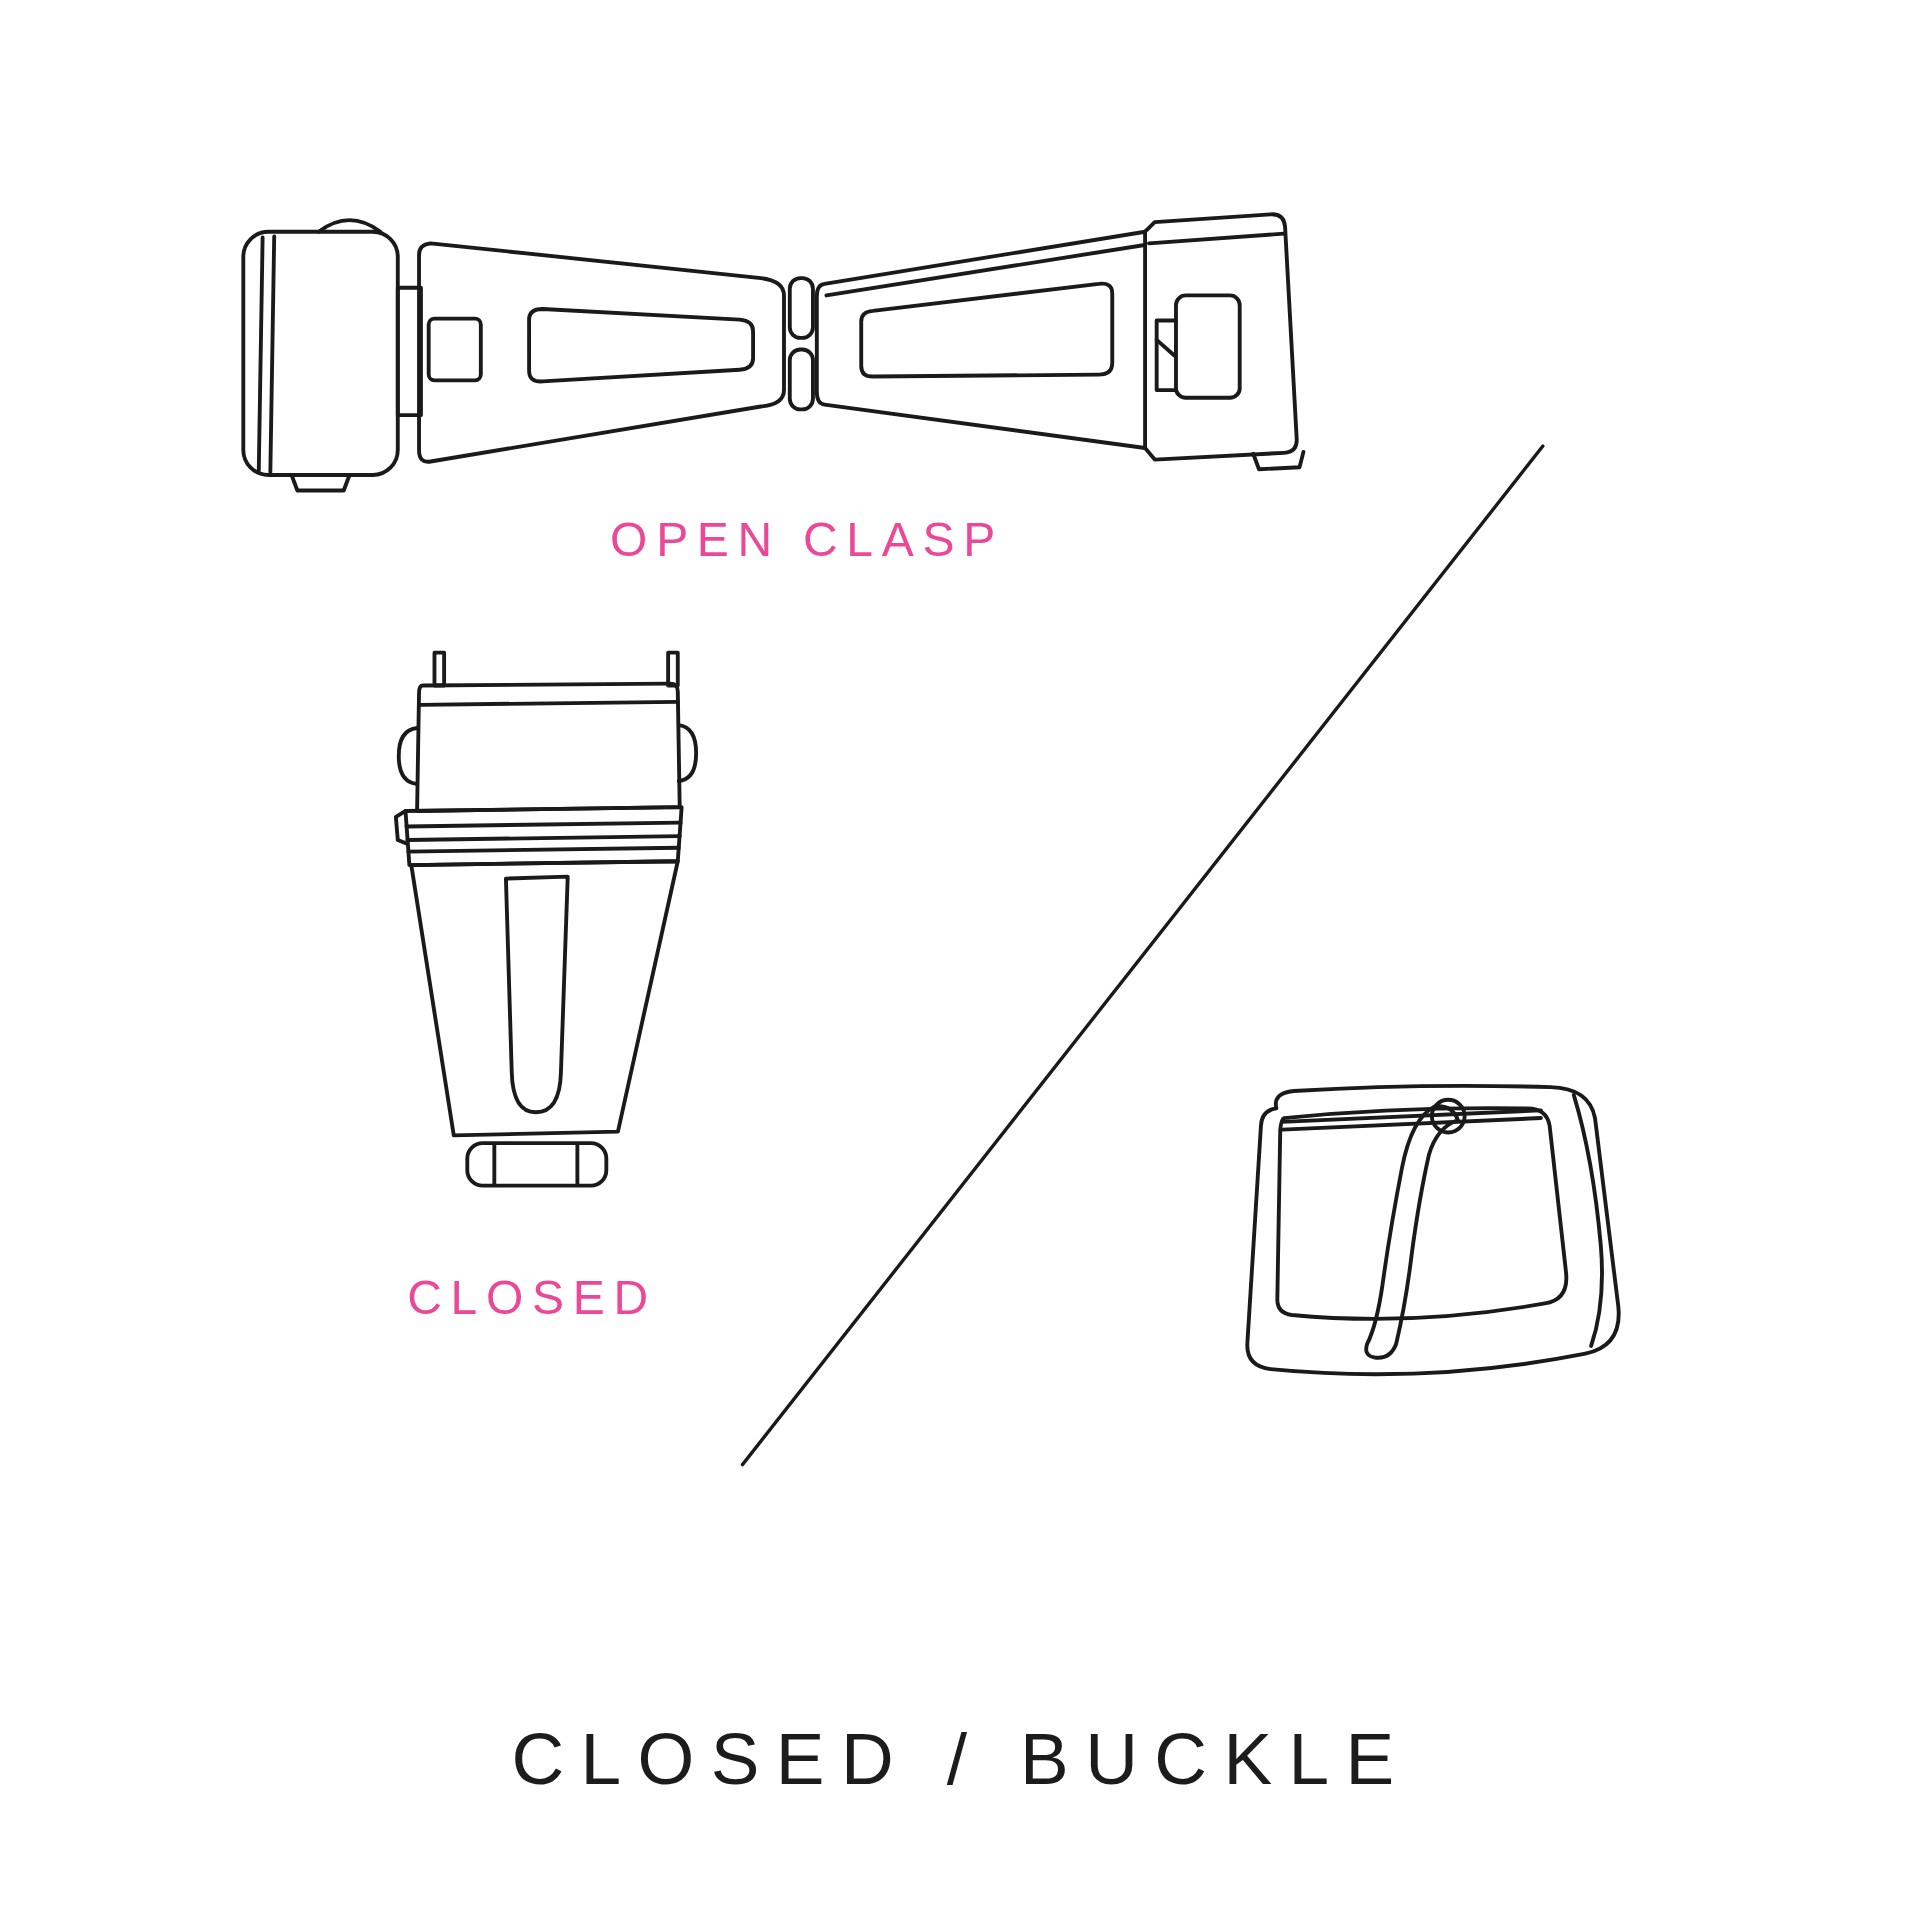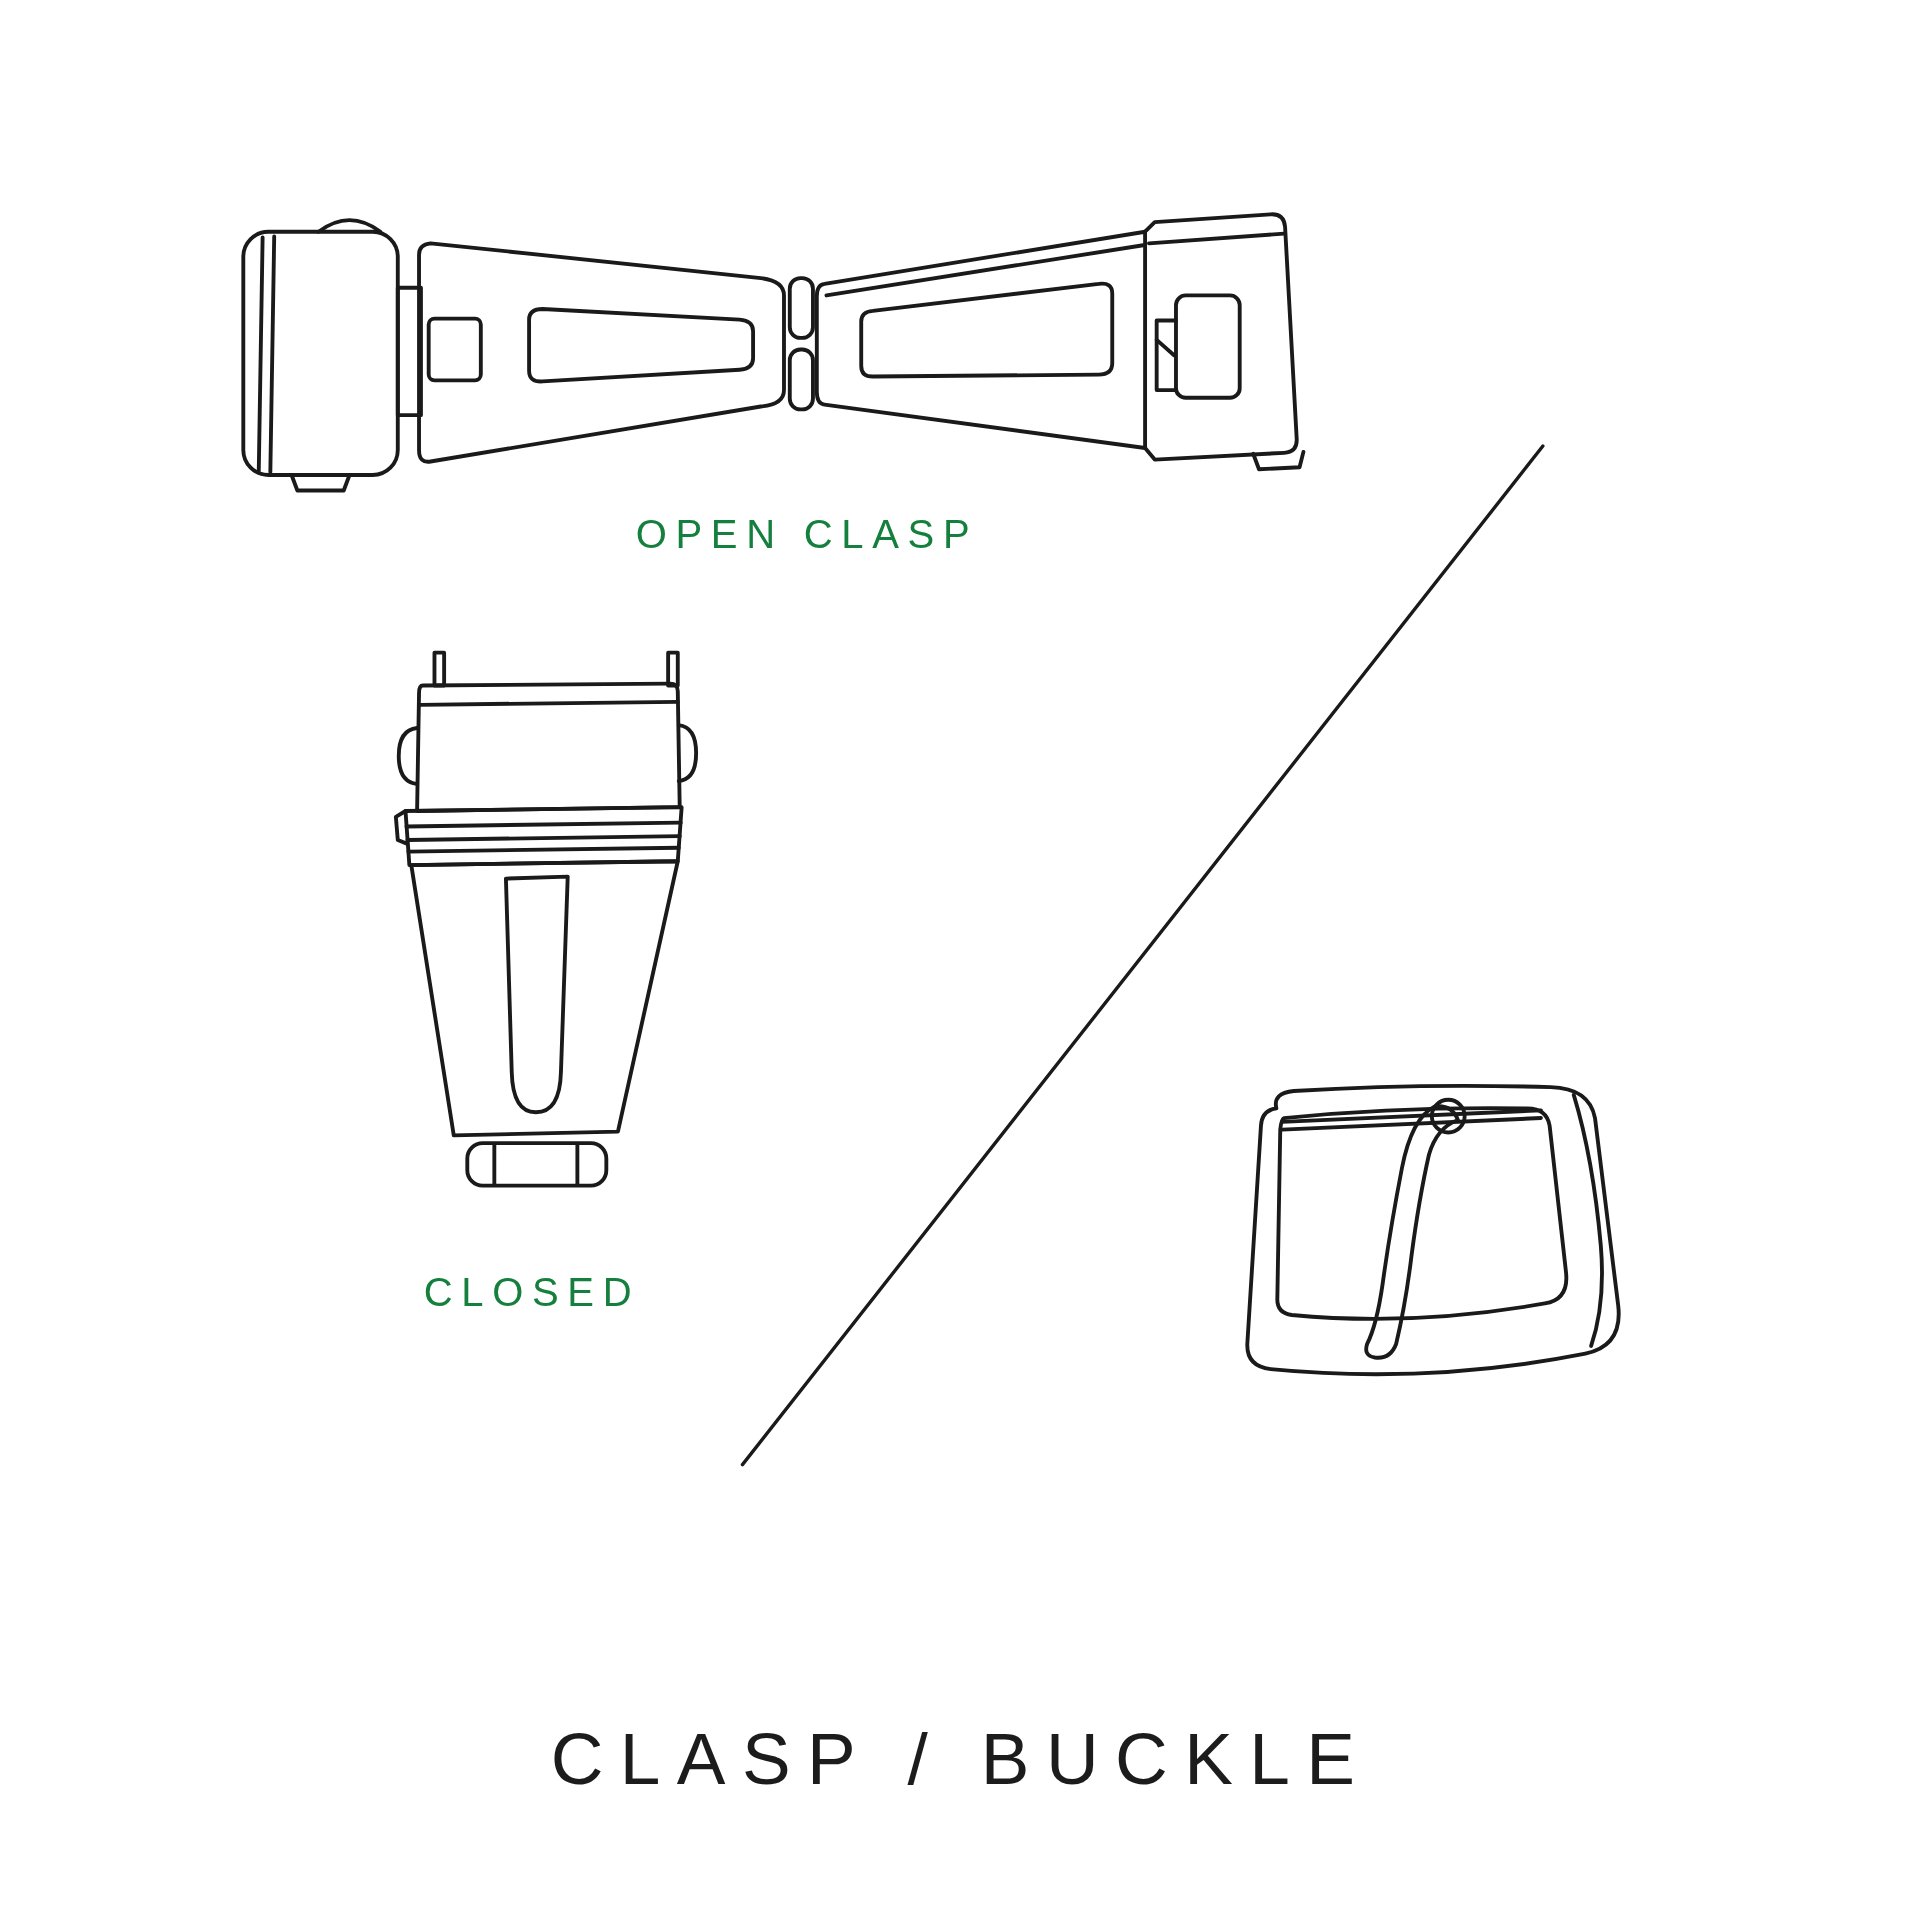--- a/index.html
+++ b/index.html
@@ -22,22 +22,22 @@
   .artwork {
     position: absolute;
     left: 0;
     top: 0;
     width: 1931px;
     height: 1931px;
   }
   .label {
     position: absolute;
     transform: translateX(-50%);
-    color: #15803d;
-    font-size: 40px;
+    color: #ec4899;
+    font-size: 48px;
     font-weight: 400;
     letter-spacing: 8.7px;
     white-space: nowrap;
   }
   .label--open-clasp { left: 807px; top: 512px; }
   .label--closed     { left: 532px; top: 1230px; margin-top: 40px; }
   .main-title {
     position: absolute;
     left: 961px;
     top: 1717px;
@@ -130,16 +130,16 @@
         <path d="M 1486 1146 Q 1462 1158 1452 1210 Q 1440 1272 1432 1330 Q 1426 1372 1416 1392 Q 1412 1404 1424 1406 Q 1440 1408 1446 1392 Q 1456 1350 1462 1300 Q 1470 1240 1480 1196 Q 1488 1168 1510 1160 Q 1504 1144 1486 1146 Z"></path>
       </g>
 
     </g>
   </svg>
 
   <div class="label label--open-clasp">OPEN CLASP</div>
 
   <div class="label label--closed">CLOSED</div>
 
-  <div class="main-title">CLASP / BUCKLE</div>
+  <div class="main-title">CLOSED / BUCKLE</div>
 
 </div>
 
 
 </body></html>

